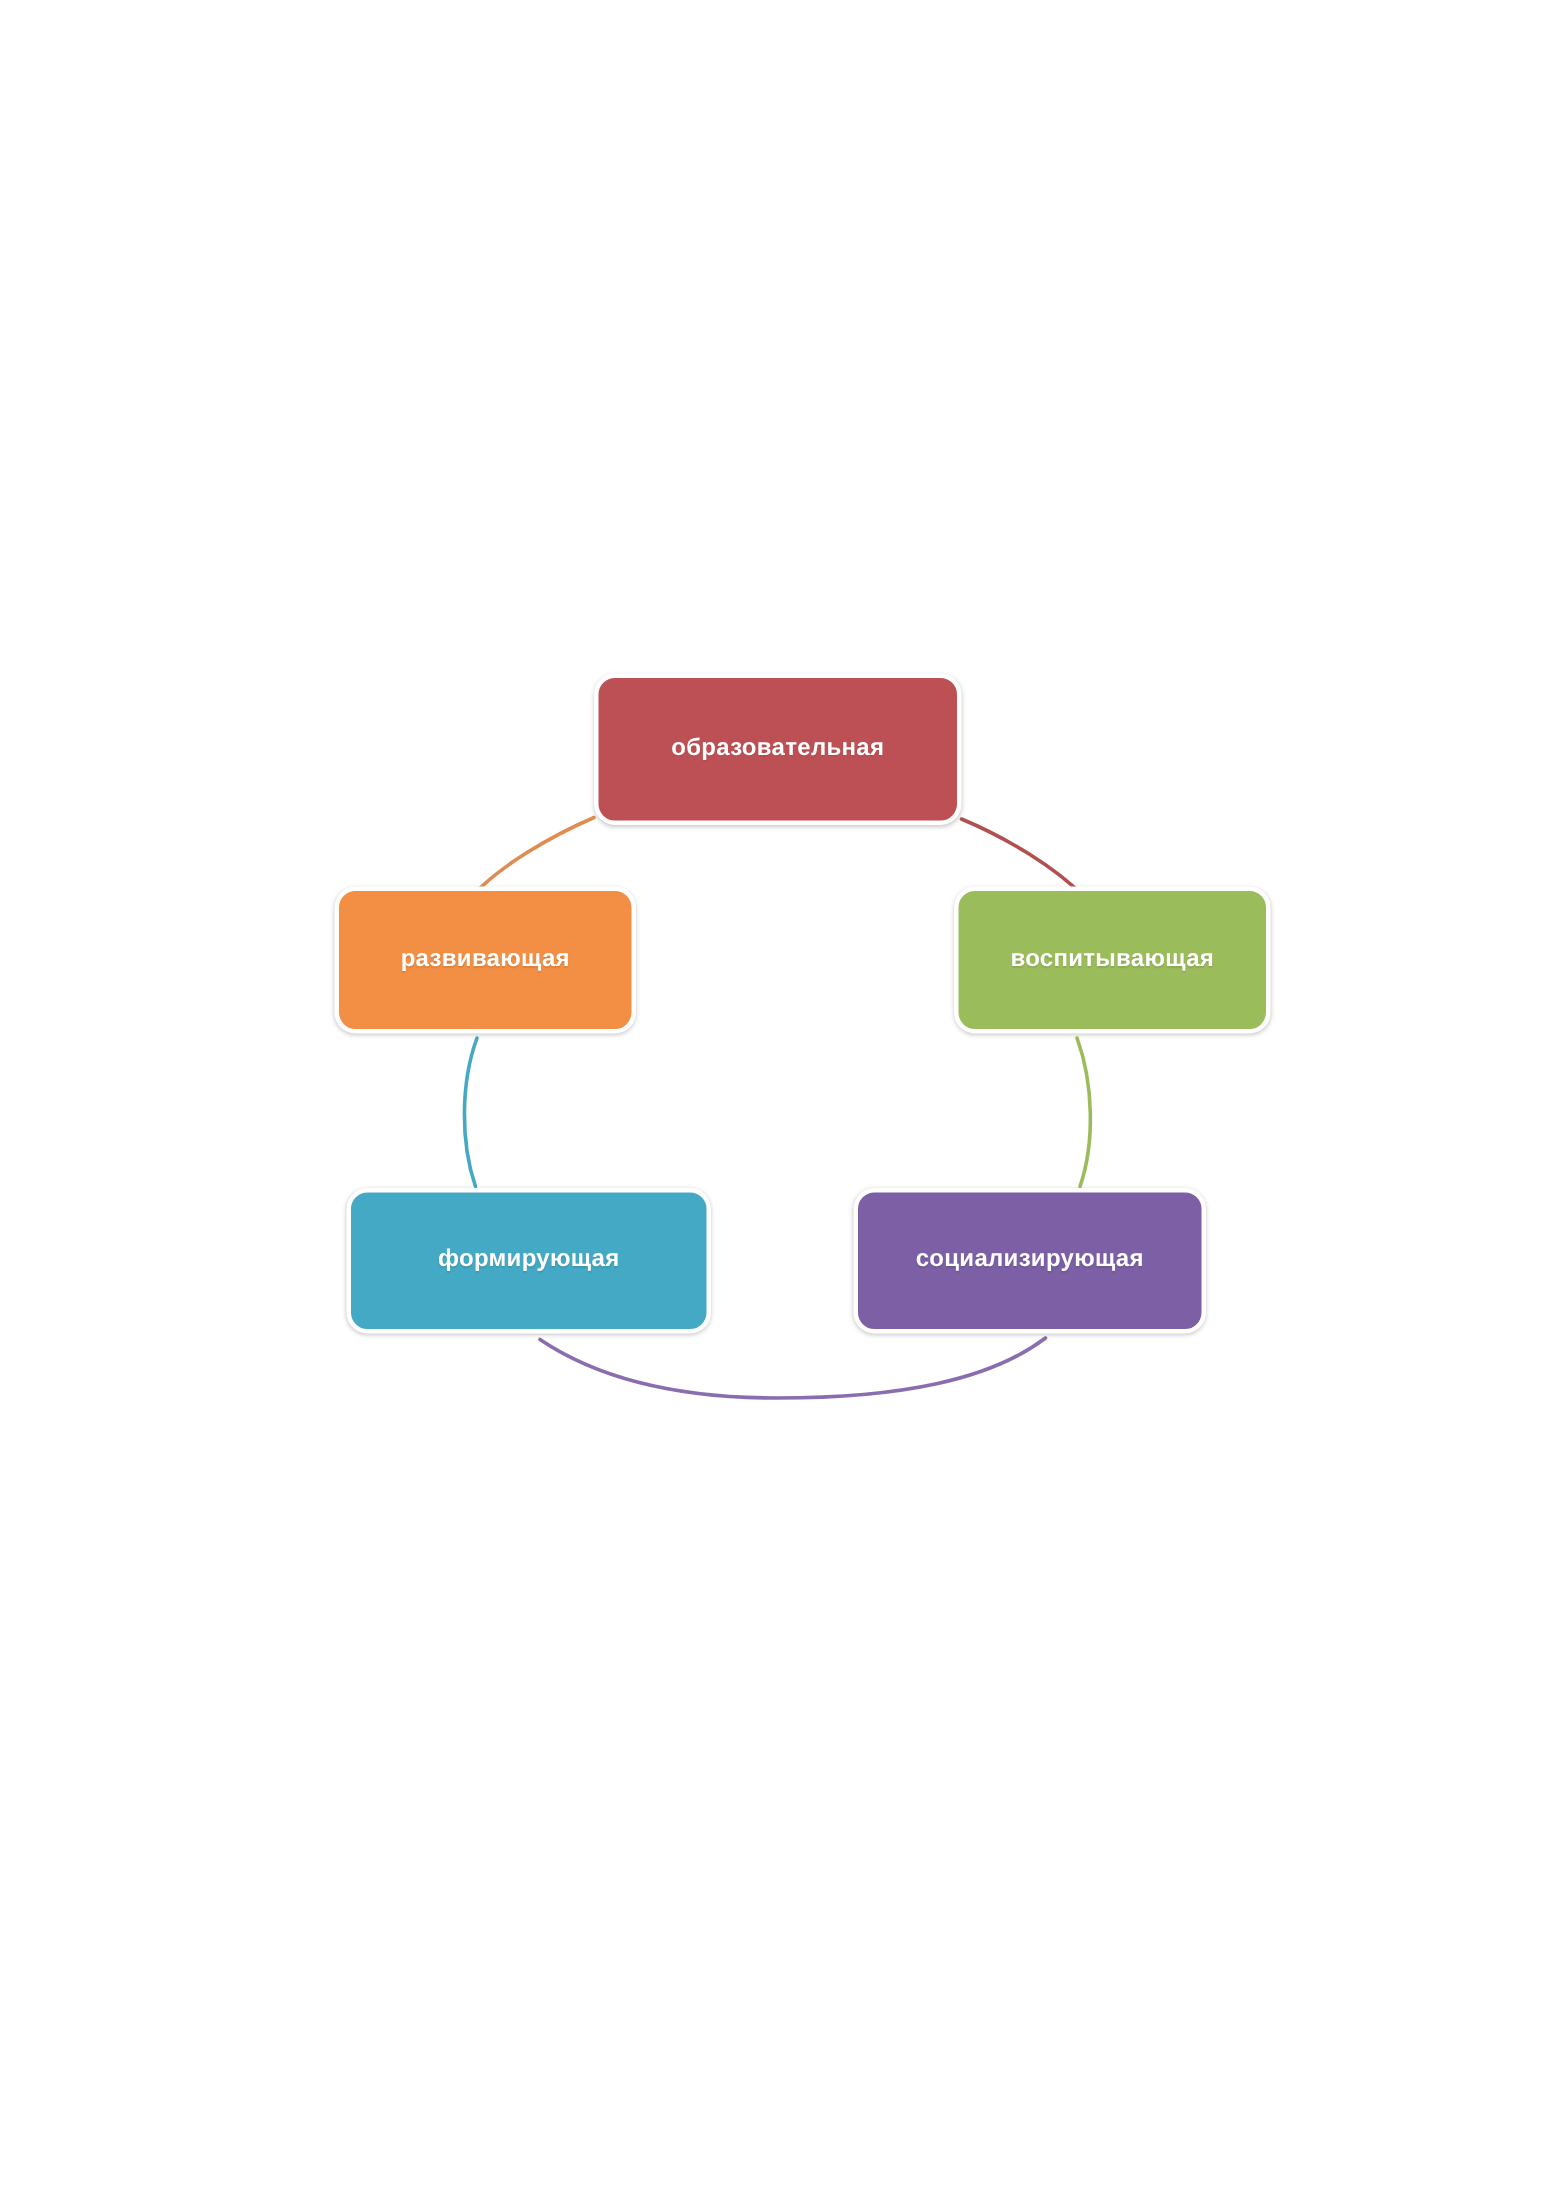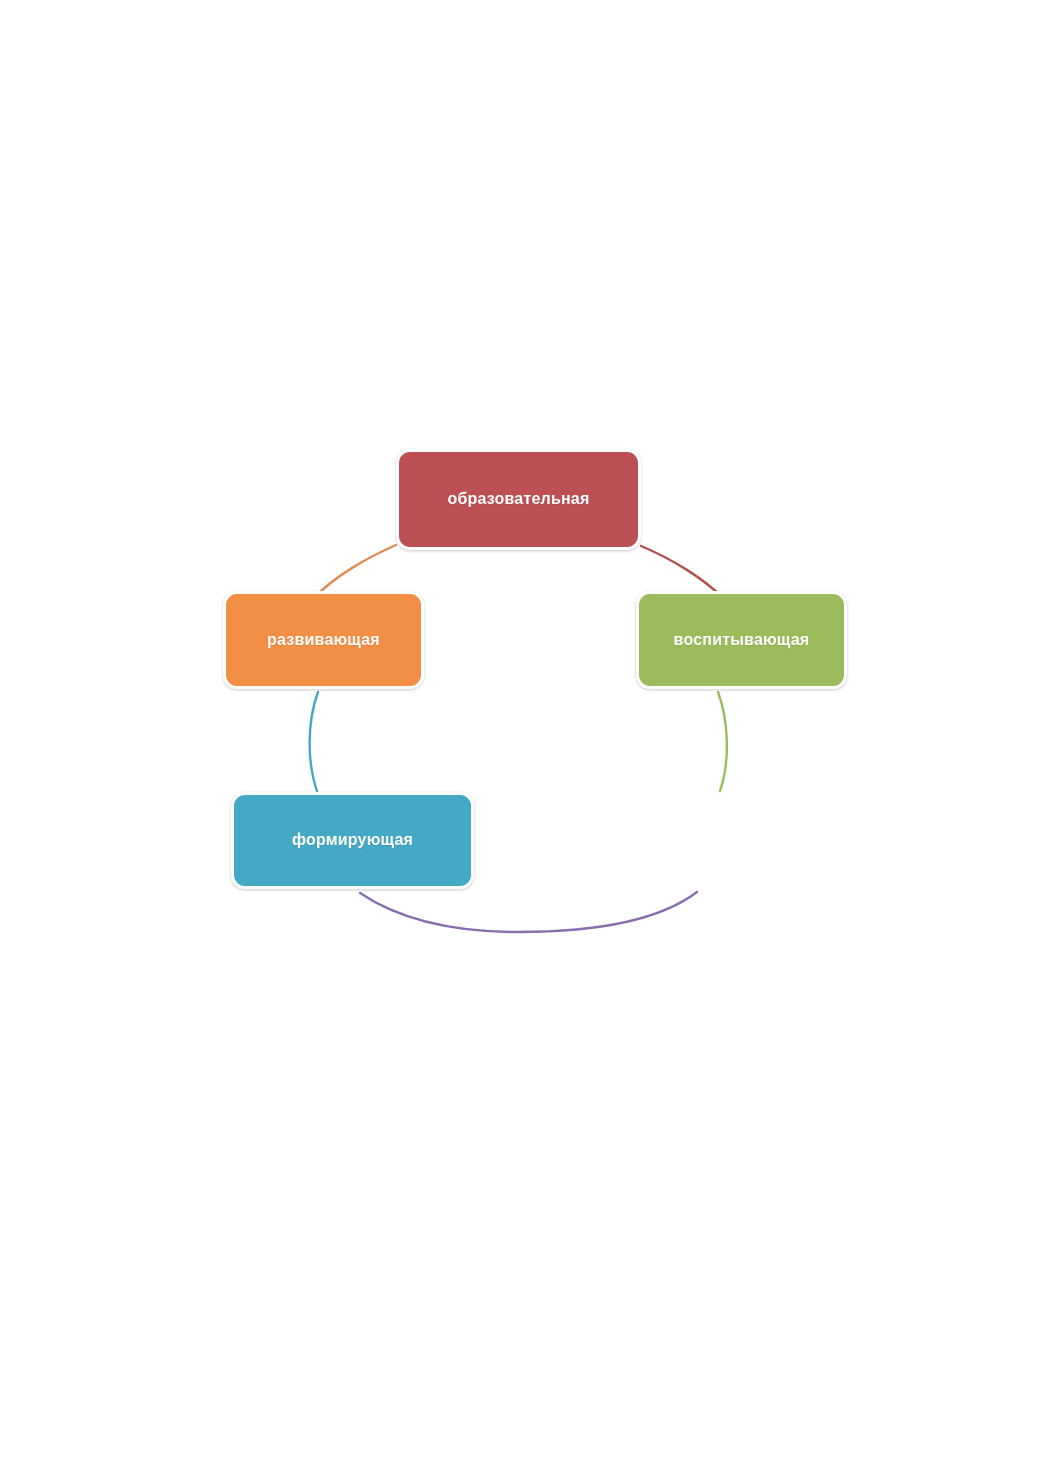--- a/index.html
+++ b/index.html
@@ -69,20 +69,23 @@
   </svg>
 
   <div class="node-box" id="node-obrazovatelnaya" style="background-color:#bd5054;">
     <span class="node-label">образовательная</span>
   </div>
 
   <div class="node-box" id="node-vospityvayushchaya" style="background-color:#9bbc5b;">
     <span class="node-label">воспитывающая</span>
   </div>
 
+  <div class="node-box" id="node-sotsializiruyushchaya" style="background-color:#7d5fa5;">
+    <span class="node-label">социализирующая</span>
+  </div>
 
   <div class="node-box" id="node-formiruyushchaya" style="background-color:#44a9c4;">
     <span class="node-label">формирующая</span>
   </div>
 
   <div class="node-box" id="node-razvivayushchaya" style="background-color:#f28f45;">
     <span class="node-label">развивающая</span>
   </div>
 
 </div>

